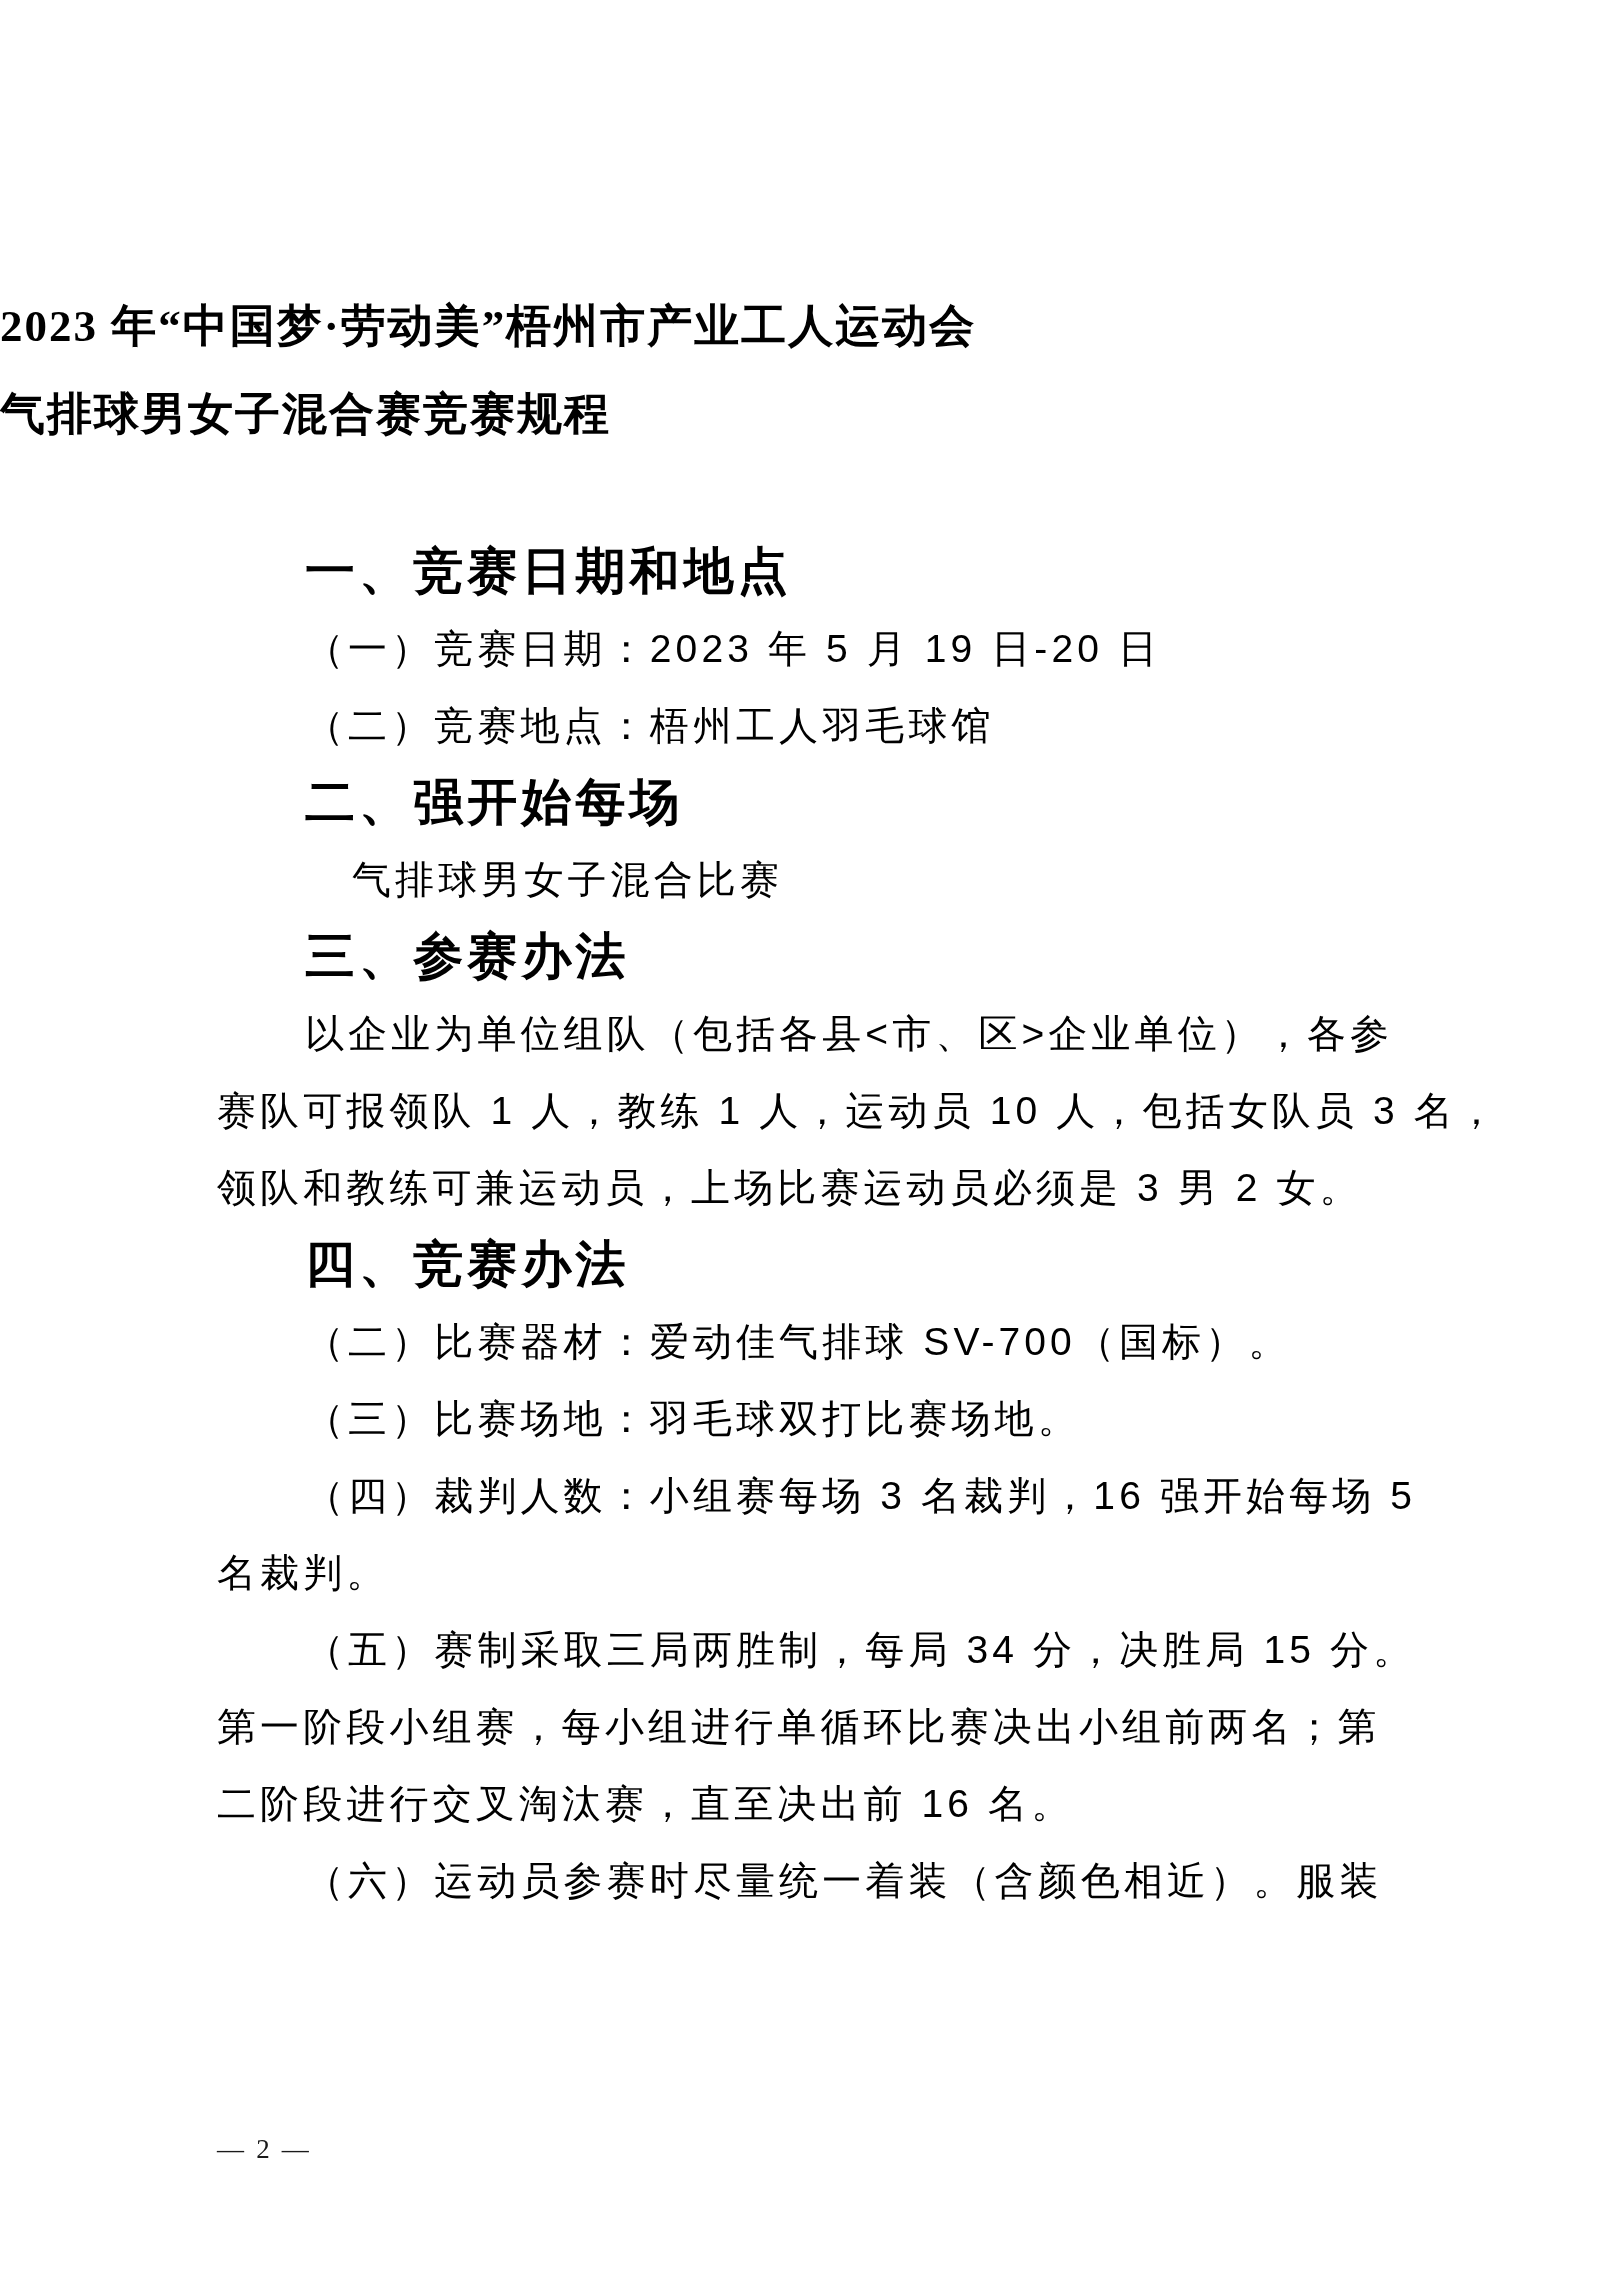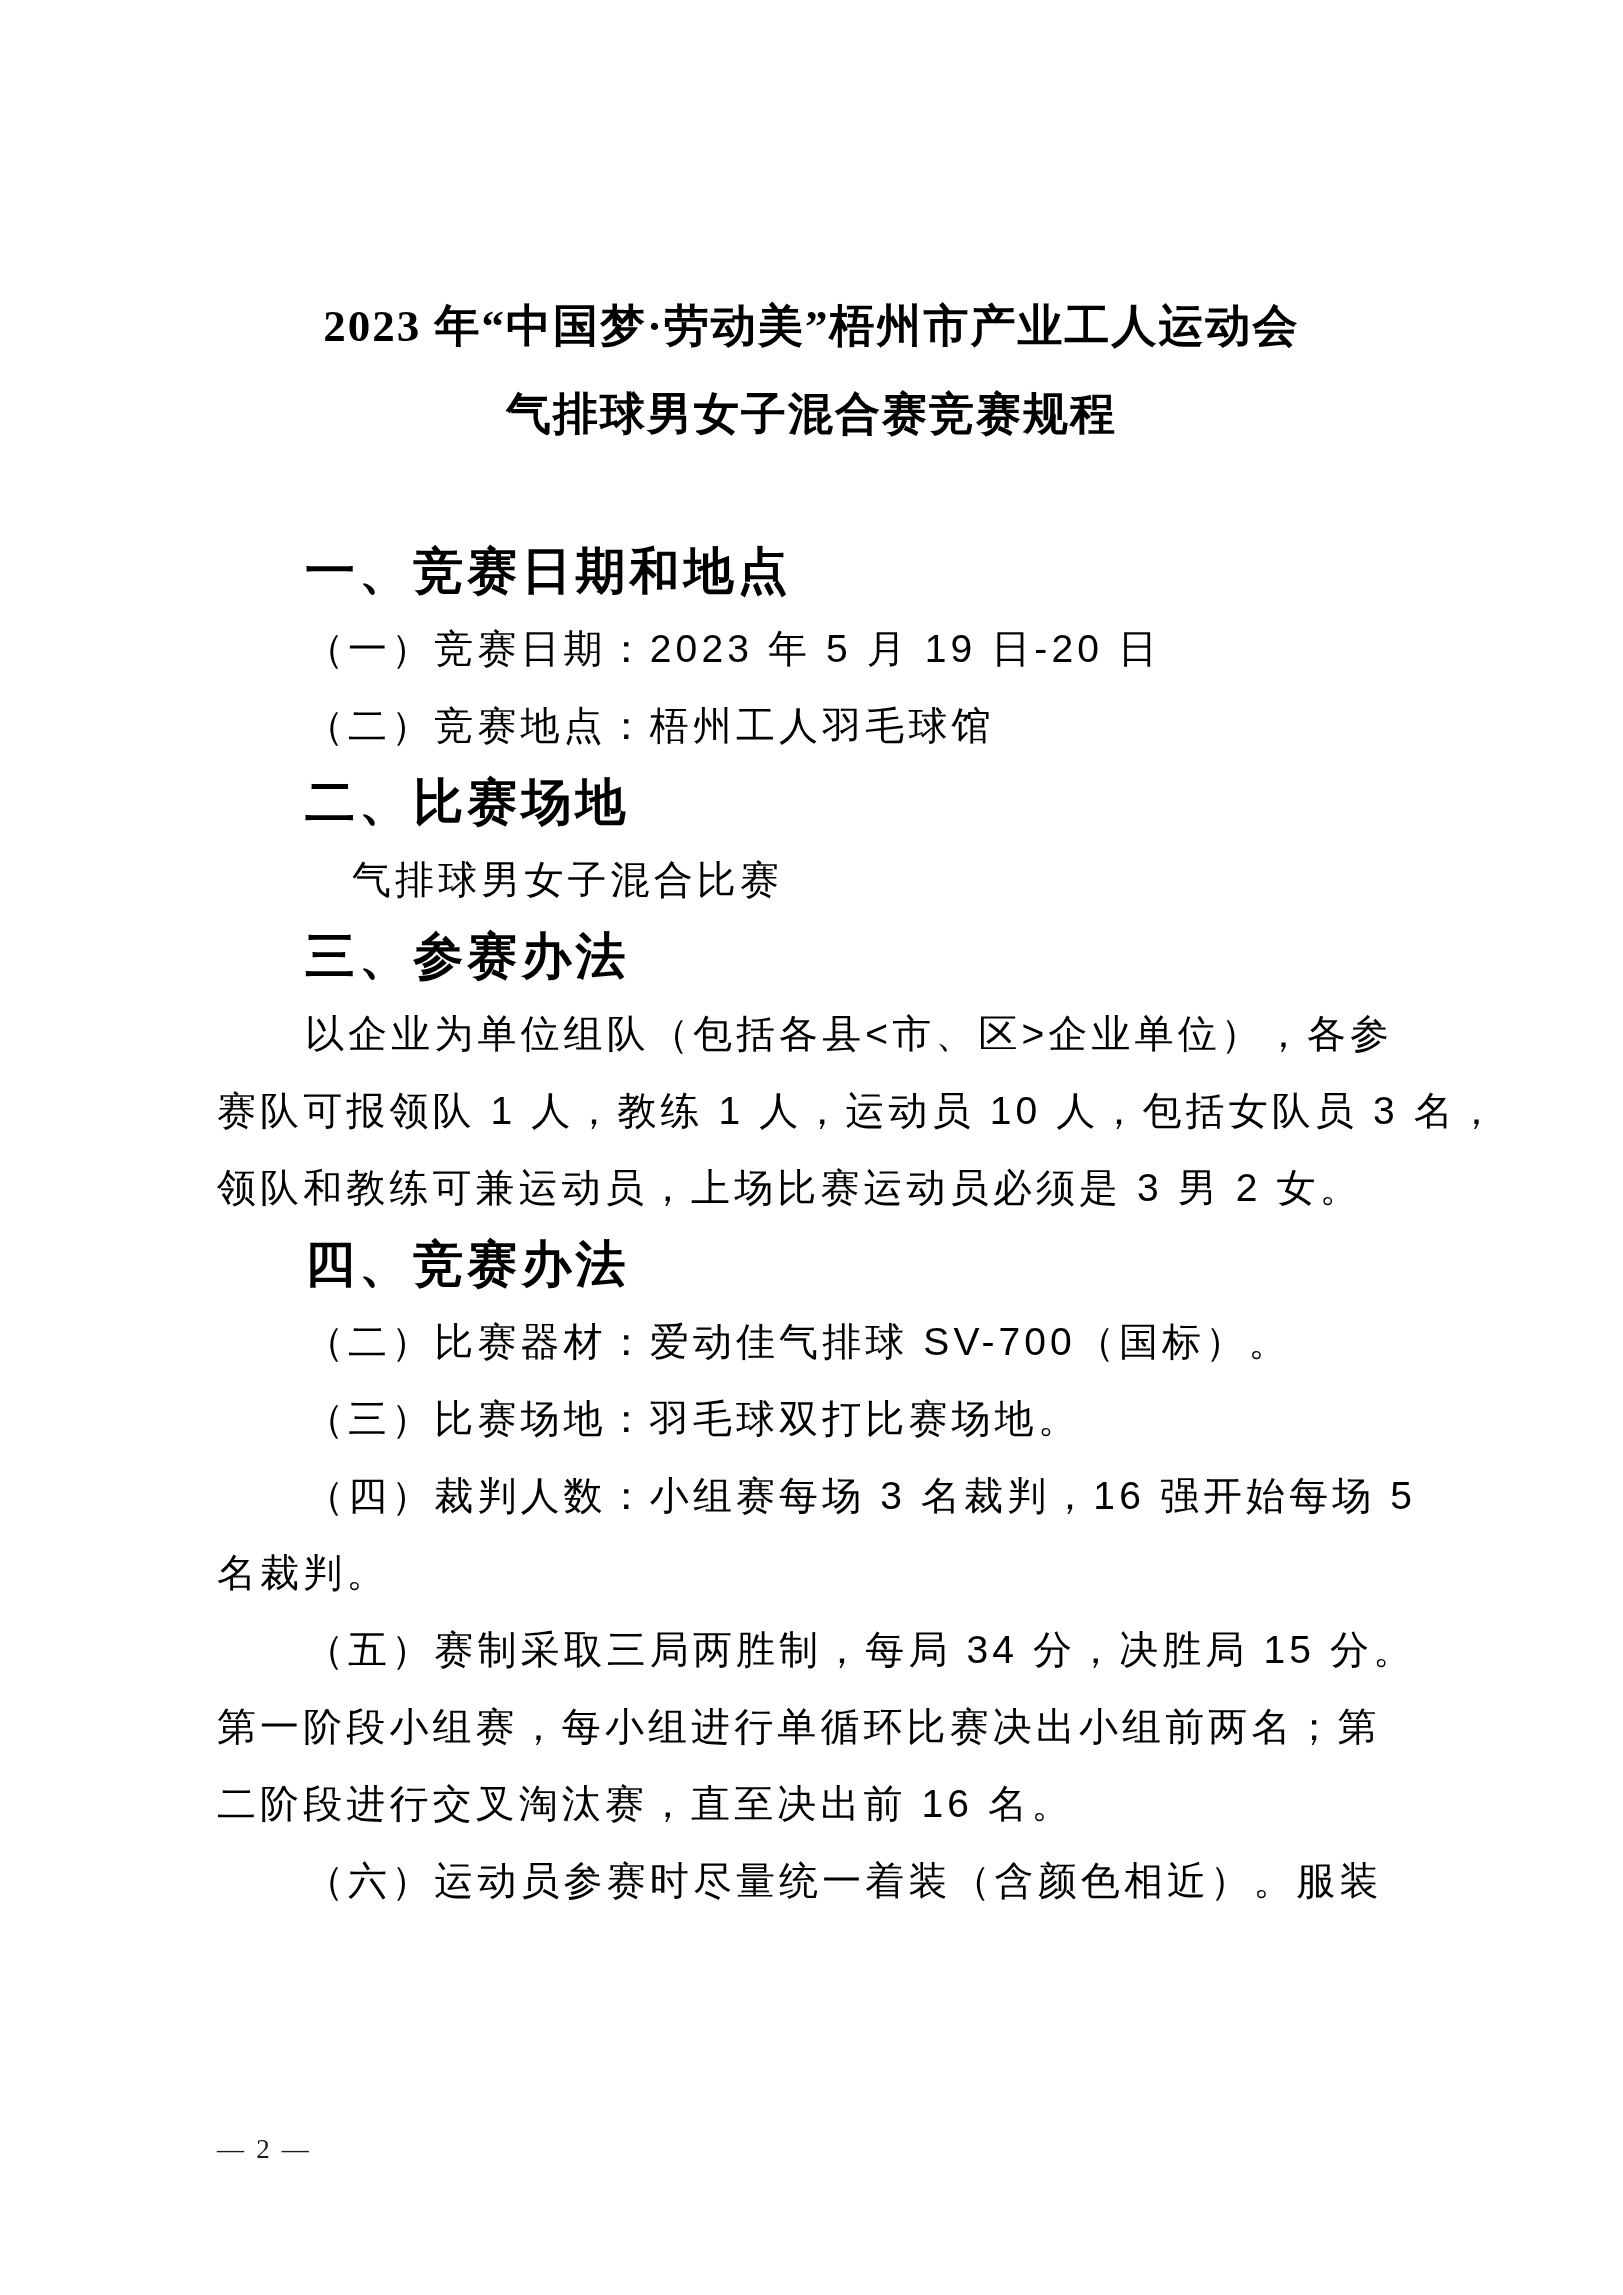--- a/index.html
+++ b/index.html
@@ -14,21 +14,21 @@
     background: #ffffff;
     overflow: hidden;
     font-family: "Liberation Serif", "DejaVu Serif", serif;
     color: #000000;
   }
   .title-block {
     position: absolute;
     top: 282px;
     left: 0;
     right: 0;
-    text-align: center;
+    text-align: left;
   }
   .title-line {
     height: 88px;
     line-height: 88px;
     font-size: 45px;
     font-weight: 700;
     letter-spacing: 2px;
     font-family: "Liberation Serif", "DejaVu Serif", serif;
     white-space: nowrap;
   }
@@ -81,21 +81,21 @@
 
   <div class="title-block">
     <div class="title-line">2023 年“中国梦·劳动美”梧州市产业工人运动会</div>
     <div class="title-line">气排球男女子混合赛竞赛规程</div>
   </div>
 
   <div class="body-block">
     <div class="line h">一、竞赛日期和地点</div>
     <div class="line first">（一）竞赛日期：2023 年 5 月 19 日-20 日</div>
     <div class="line first">（二）竞赛地点：梧州工人羽毛球馆</div>
-    <div class="line h">二、比赛场地</div>
+    <div class="line h">二、强开始每场</div>
     <div class="line item">气排球男女子混合比赛</div>
     <div class="line h">三、参赛办法</div>
     <div class="line first">以企业为单位组队（包括各县&lt;市、区&gt;企业单位），各参</div>
     <div class="line cont">赛队可报领队 1 人，教练 1 人，运动员 10 人，包括女队员 3 名，</div>
     <div class="line cont">领队和教练可兼运动员，上场比赛运动员必须是 3 男 2 女。</div>
     <div class="line h">四、竞赛办法</div>
     <div class="line first">（二）比赛器材：爱动佳气排球 SV-700（国标）。</div>
     <div class="line first">（三）比赛场地：羽毛球双打比赛场地。</div>
     <div class="line first">（四）裁判人数：小组赛每场 3 名裁判，16 强开始每场 5</div>
     <div class="line cont">名裁判。</div>

